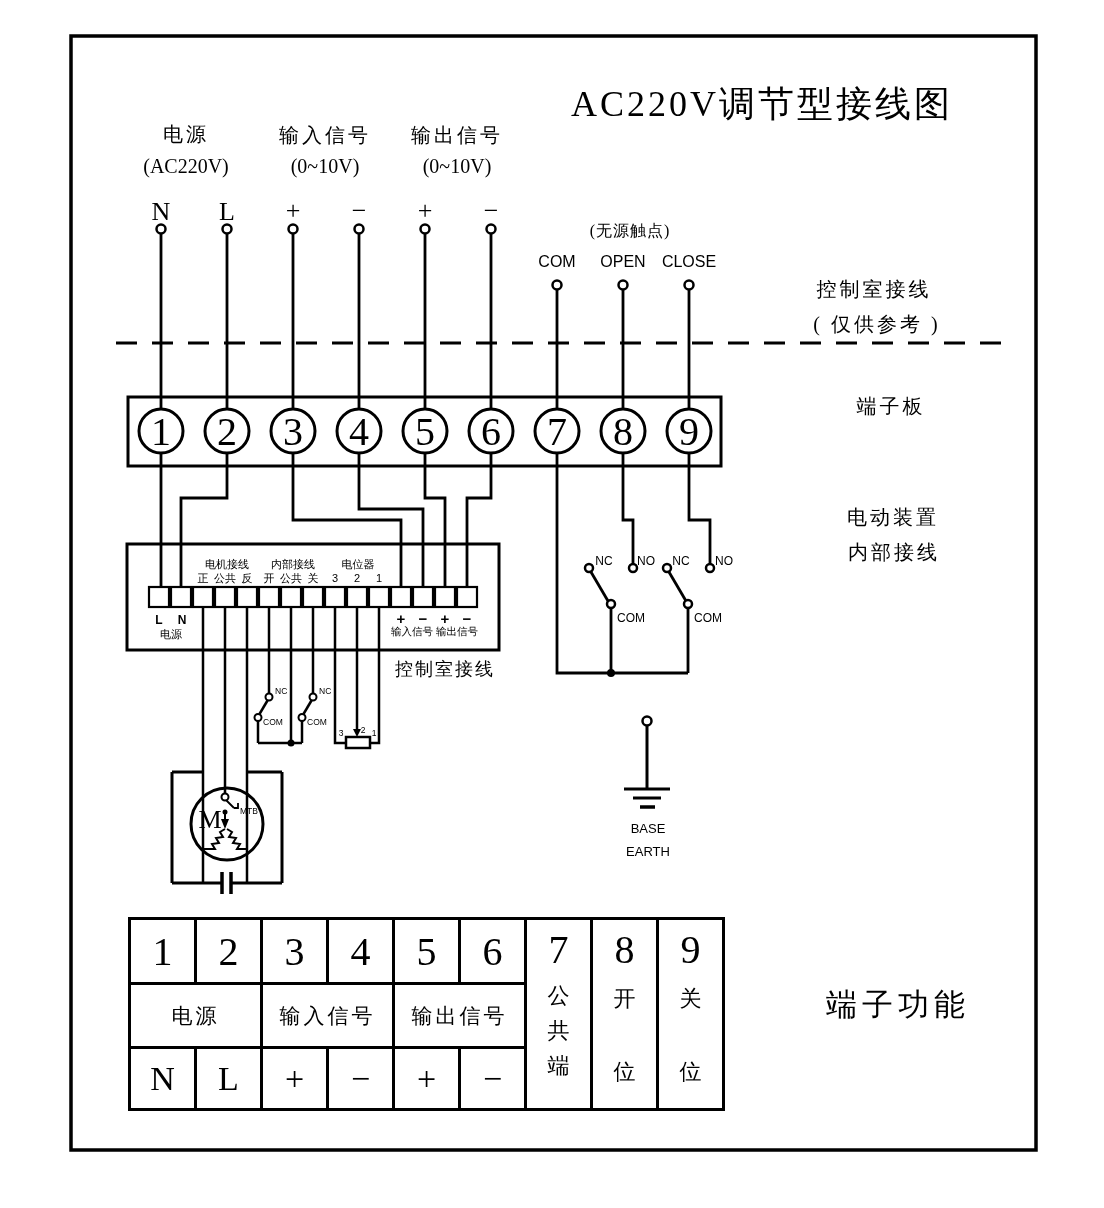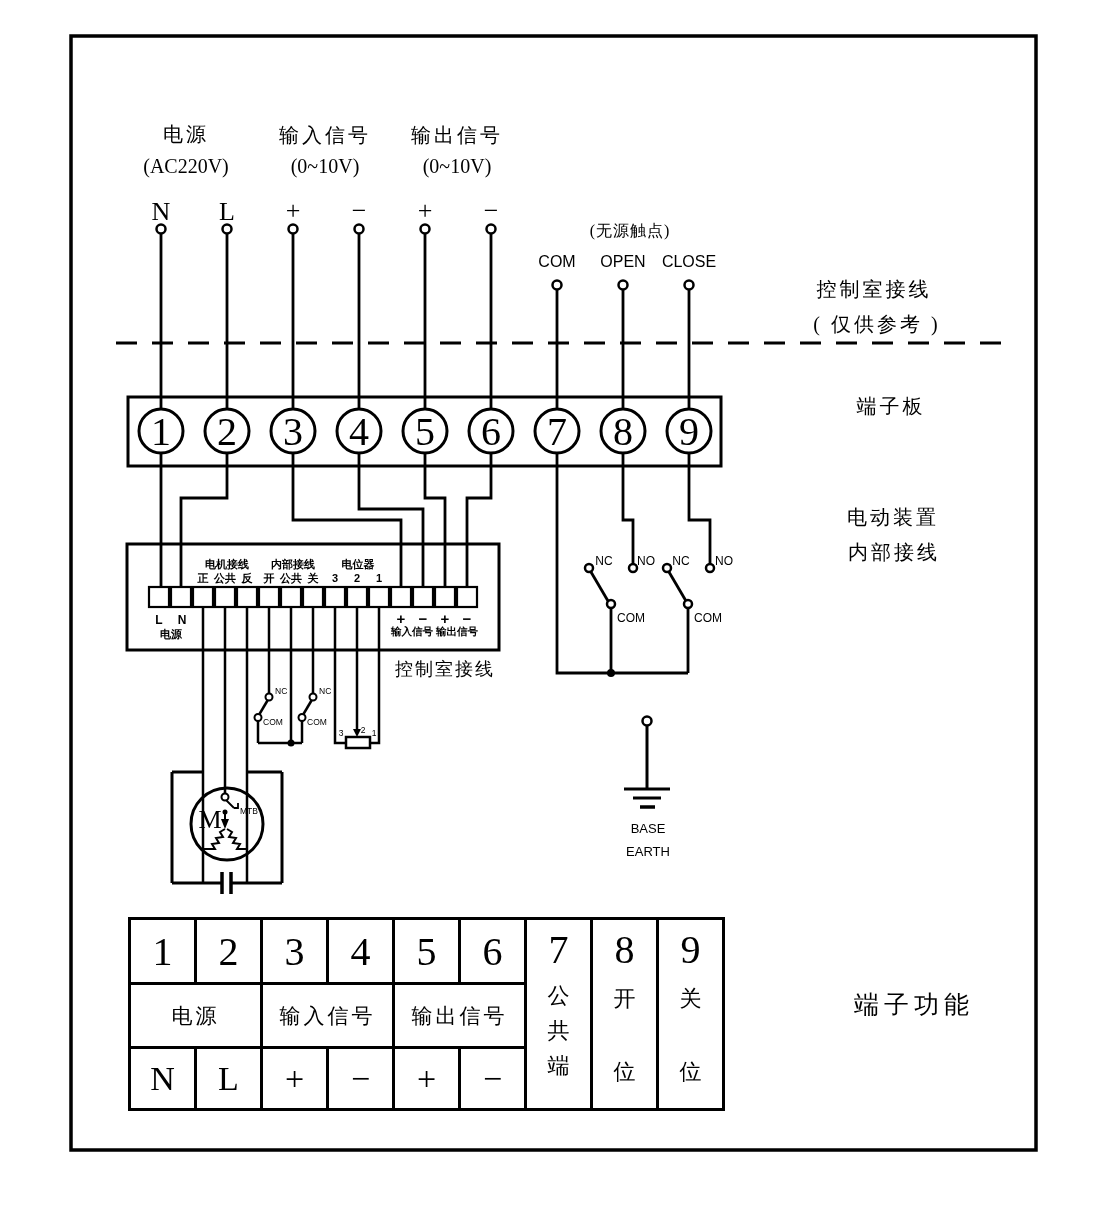--- a/index.html
+++ b/index.html
@@ -11,22 +11,22 @@
   .t-title{font-family:"Liberation Serif",serif;font-size:36px;letter-spacing:3px;}
   .t-cjk20{font-family:"Liberation Serif",serif;font-size:20px;letter-spacing:3px;}
   .t-serif20{font-family:"Liberation Serif",serif;font-size:20px;}
   .t-serif26{font-family:"Liberation Serif",serif;font-size:26px;}
   .t-sans16{font-size:16px;}
   .t-sans12{font-size:12px;}
   .t-sans11{font-size:13px;}
   .t-sans8{font-size:8.5px;}
   .t-cjk16{font-family:"Liberation Serif",serif;font-size:16px;letter-spacing:1px;padding-left:20px;}
   .t-modname{font-family:"Liberation Serif",serif;font-size:18px;letter-spacing:2px;}
-  .t-func{font-family:"Liberation Serif",serif;font-size:25px;letter-spacing:5px;margin-left:16px;}
-  .t-bold11{font-size:11px;font-weight:bold;}
+  .t-func{font-family:"Liberation Serif",serif;font-size:31px;letter-spacing:5px;}
+  .t-bold11{font-size:11px;font-weight:normal;}
   .t-bold12{font-size:12px;font-weight:bold;}
   .t-bold15{font-size:15px;font-weight:bold;}
   .t-m{font-family:"Liberation Serif",serif;font-size:26px;}
   .board-num{font-family:"Liberation Serif",serif;font-size:40px;}
   table.func-table{position:absolute;left:128px;top:917px;border-collapse:collapse;
                    table-layout:fixed;}
   .func-table td{border:3px solid #000;text-align:center;padding:0;vertical-align:middle;}
   .func-table col{width:66px;}
   .r1 td{height:57px;font-family:"Liberation Serif",serif;font-size:40px;}
   .r2 td{height:56px;font-family:"Liberation Serif",serif;font-size:21px;letter-spacing:3px;}
@@ -175,20 +175,21 @@
 
   <g>
     <circle cx="647" cy="721" r="4.5" fill="#fff" stroke="#000" stroke-width="2.5"></circle>
     <path d="M647,725.5 V789" stroke="#000" stroke-width="3" fill="none"></path>
     <path d="M624,789 H670" stroke="#000" stroke-width="3" fill="none"></path>
     <path d="M633,798 H661" stroke="#000" stroke-width="3" fill="none"></path>
     <path d="M640,807 H655" stroke="#000" stroke-width="3.5" fill="none"></path>
   </g>
 </svg>
 
+<div class="lbl t-title" style="left:762px;top:104px">AC220V调节型接线图</div>
 
 <div class="lbl t-cjk20" style="left:186px;top:134px">电源</div>
 <div class="lbl t-serif20" style="left:186px;top:166px">(AC220V)</div>
 <div class="lbl t-cjk20" style="left:325px;top:135px">输入信号</div>
 <div class="lbl t-serif20" style="left:325px;top:166px">(0~10V)</div>
 <div class="lbl t-cjk20" style="left:457px;top:135px">输出信号</div>
 <div class="lbl t-serif20" style="left:457px;top:166px">(0~10V)</div>
 
 <div class="lbl t-serif26" style="left:161px;top:212px">N</div>
 <div class="lbl t-serif26" style="left:227px;top:212px">L</div>

